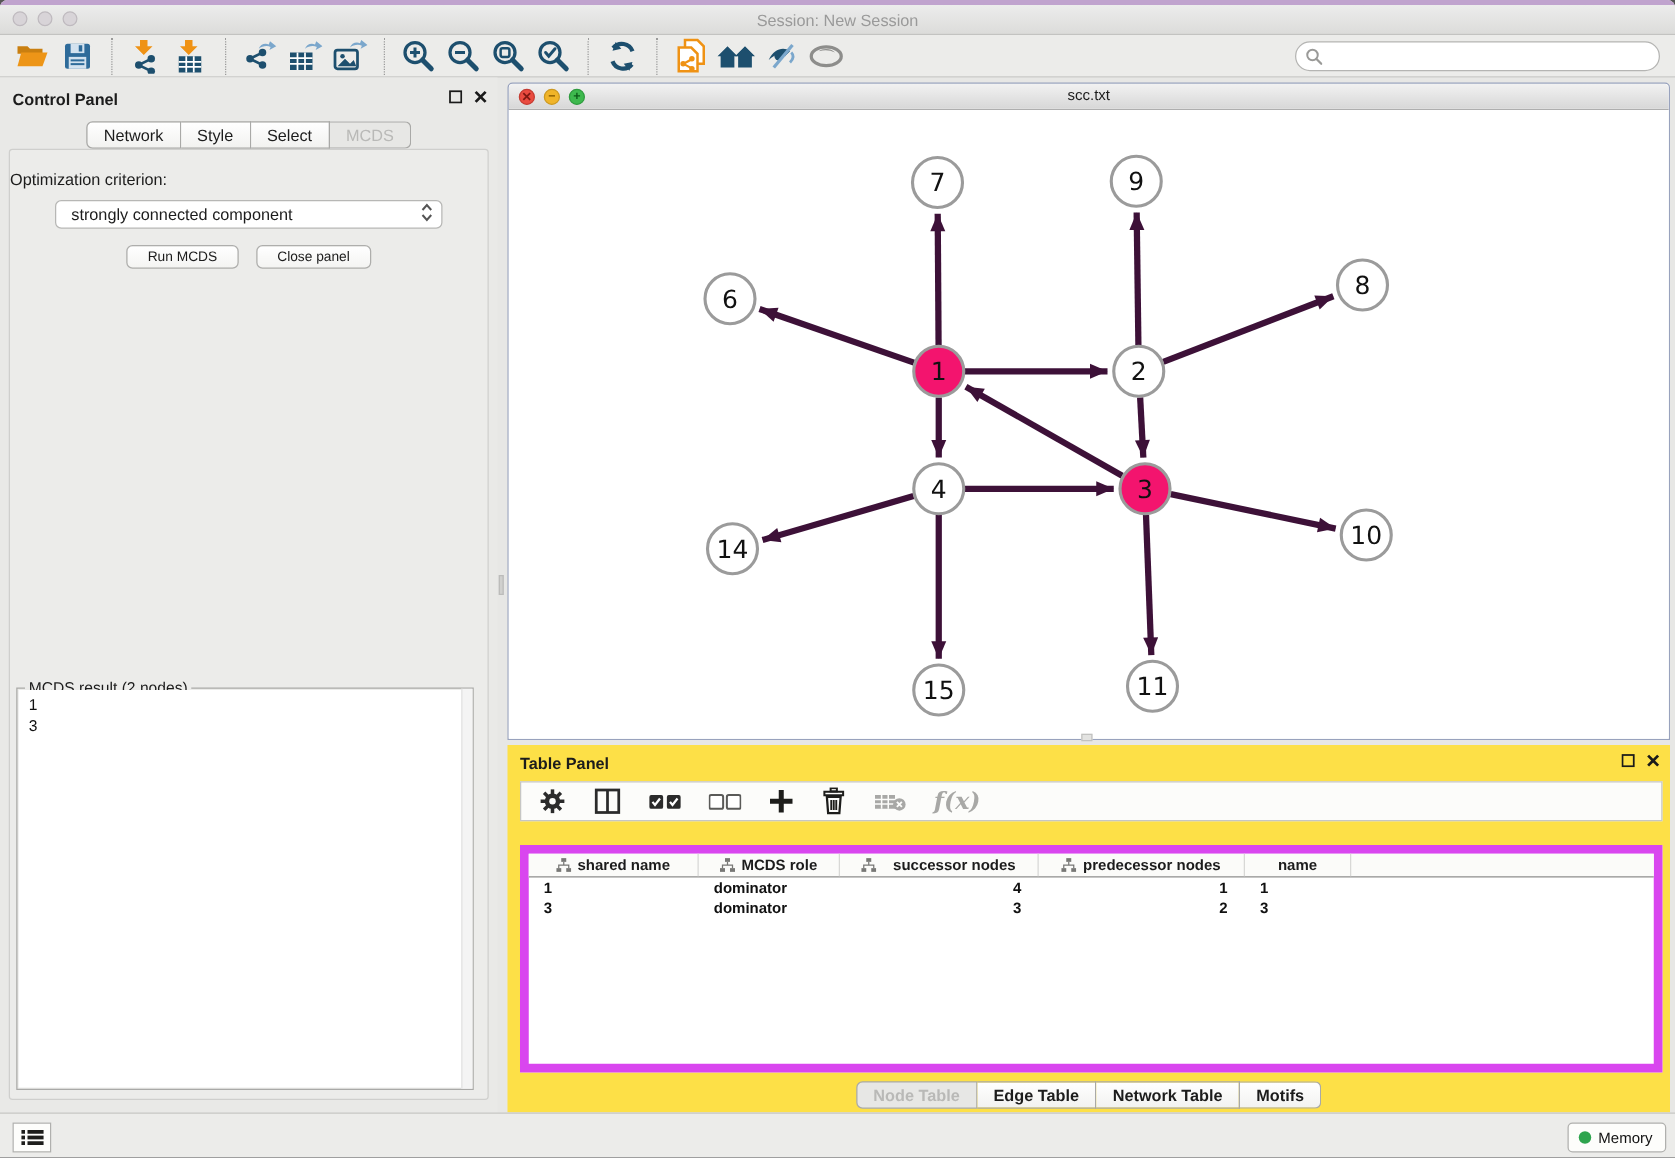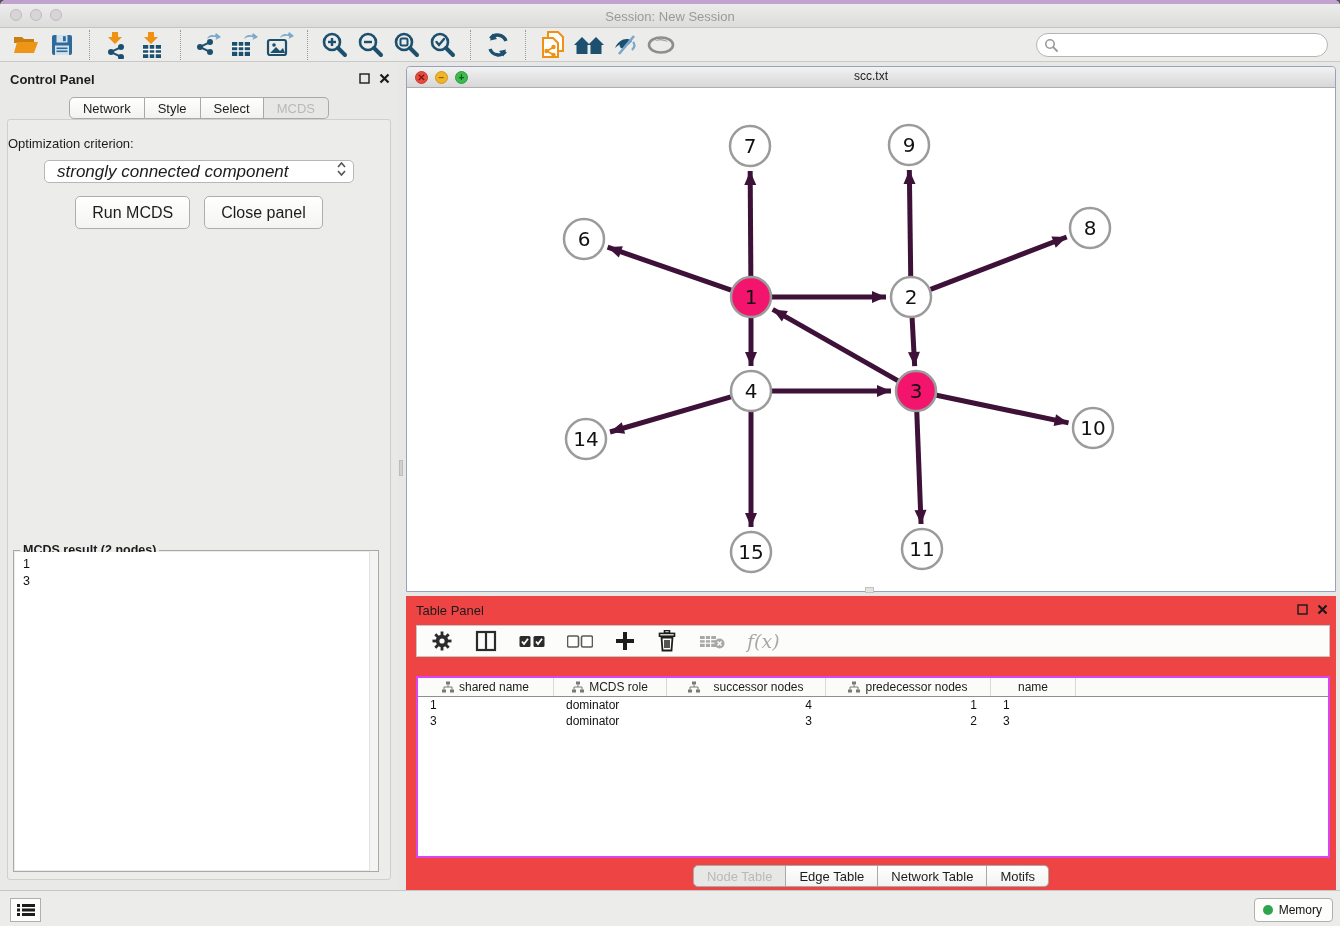--- a/index.html
+++ b/index.html
@@ -54,36 +54,36 @@
   .cp-header { position:absolute; left:10px; right:8px; top:8px; display:flex; align-items:center;font-weight:bold; }
   .cp-tabs { position:absolute; left:0; right:0; top:35px; }
   .cp-body {
     position:absolute; left:7px; right:7px; top:57px; bottom:10px;
     background:#ececea; border:1px solid #cfcfcd; border-radius:3px;
   }
   .opt-label { margin-top:16px; font-size:13px; color:#1c1c1c; }
   .opt-select {
     margin:9px auto 0; width:310px; height:23px; background:#fff;
     border:1px solid #b7b7b5; border-radius:5px; display:flex; align-items:center;
-    padding:0 6px 0 12px; font-size:17px; color:#1c1c1c;font-style:italic;
+    padding:0 6px 0 12px; font-size:13px; color:#1c1c1c;
   }
   .opt-select .grow { flex:1; }
   .cp-buttons { display:flex; justify-content:center; gap:14px; margin-top:13px; }
   .cbtn {
-    height:33px; padding:0 16px; background:linear-gradient(#ffffff,#f4f4f2);
-    border:1px solid #aeaeac; border-radius:5px; font-size:16px; color:#1c1c1c;
+    height:19px; padding:0 16px; background:linear-gradient(#ffffff,#f4f4f2);
+    border:1px solid #aeaeac; border-radius:5px; font-size:11px; color:#1c1c1c;
     display:flex; align-items:center;
   }
   .result-box {
     position:absolute; left:5px; right:11px; top:430px; bottom:7px;
     border:1px solid #a9a9a7;
   }
   .result-legend {
     position:absolute; left:6px; top:-8px; background:#ececea; padding:0 3px;
-    font-size:12.5px; color:#1c1c1c;font-weight:bold;
+    font-size:12.5px; color:#1c1c1c;
   }
   .result-area {
     position:absolute; left:1px; right:1px; top:1px; bottom:1px; background:#fff;
     font-size:12.5px; color:#111; padding:4px 0 0 8px; line-height:17px;
   }
   .result-scroll { position:absolute; right:0; top:0; bottom:0; width:9px; background:#f4f4f4; border-left:1px solid #e2e2e2; }
   
   .net-window {
     position:absolute; left:406px; top:66px; width:930px; height:526px;
     border:1px solid #98a2bd; border-radius:4px 4px 0 0; background:#fff;
@@ -97,31 +97,31 @@
   .net-tl { position:absolute; left:8px; top:4px; display:flex; gap:7px; }
   .mac-dot { width:13px; height:13px; border-radius:50%; font-size:10px; font-weight:bold;
     display:flex; align-items:center; justify-content:center; }
   .dot-red { background:#ea4b40; border:1px solid #c43c33; color:#7e1710; }
   .dot-yellow { background:#f0b429; border:1px solid #cc9922; color:#8a5d00; }
   .dot-green { background:#3eb94e; border:1px solid #2f9b3f; color:#0d5c19; }
   .net-title { position:absolute; left:0; right:0; top:2px; text-align:center; font-size:12px; color:#1c1c1c; }
   .net-canvas { position:absolute; left:0; top:21px; width:928px; height:503px; background:#fff; }
   .canvas-grip { position:absolute; left:458px; bottom:-2px; width:9px; height:6px; background:#e3e3e1; border:1px solid #c2c2c0; }
   
-  .table-panel { position:absolute; left:406px; top:596px; width:930px; height:294px; background:#ef4444; }
+  .table-panel { position:absolute; left:406px; top:596px; width:930px; height:294px; background:#fde047;font-weight:bold; }
   .tp-header { position:absolute; left:10px; right:8px; top:5px; display:flex; align-items:center; }
   .tp-toolbar {
     position:absolute; left:10px; right:6px; top:29px; height:32px;
     background:#fcfcfa; border:1px solid #c6c6c4; display:flex; align-items:center; gap:22px; padding:0 14px;
   }
   .tp-tool { display:flex; align-items:center; justify-content:center; }
   .fx-label { font-family:"DejaVu Serif", serif; font-style:italic; font-size:19px; color:#a8a8a6; }
   .tp-table {
     position:absolute; left:10px; right:6px; top:80px; bottom:32px;
-    background:#fff; border:2px solid #d946ef;
+    background:#fff; border:7px solid #d946ef;
   }
   .thead { display:flex; height:19px; border-bottom:1px solid #8f8f8d; background:#fbfbf9; }
   .th {
     display:flex; align-items:center; justify-content:center; gap:5px;
     font-size:12px; color:#1c1c1c; border-right:1px solid #d8d8d6; position:relative;
   }
   .trow { display:flex; height:16px; font-size:12px; color:#111; }
   .td { display:flex; align-items:center; }
   .tp-tabs { position:absolute; left:0; right:0; bottom:3px; }
   

